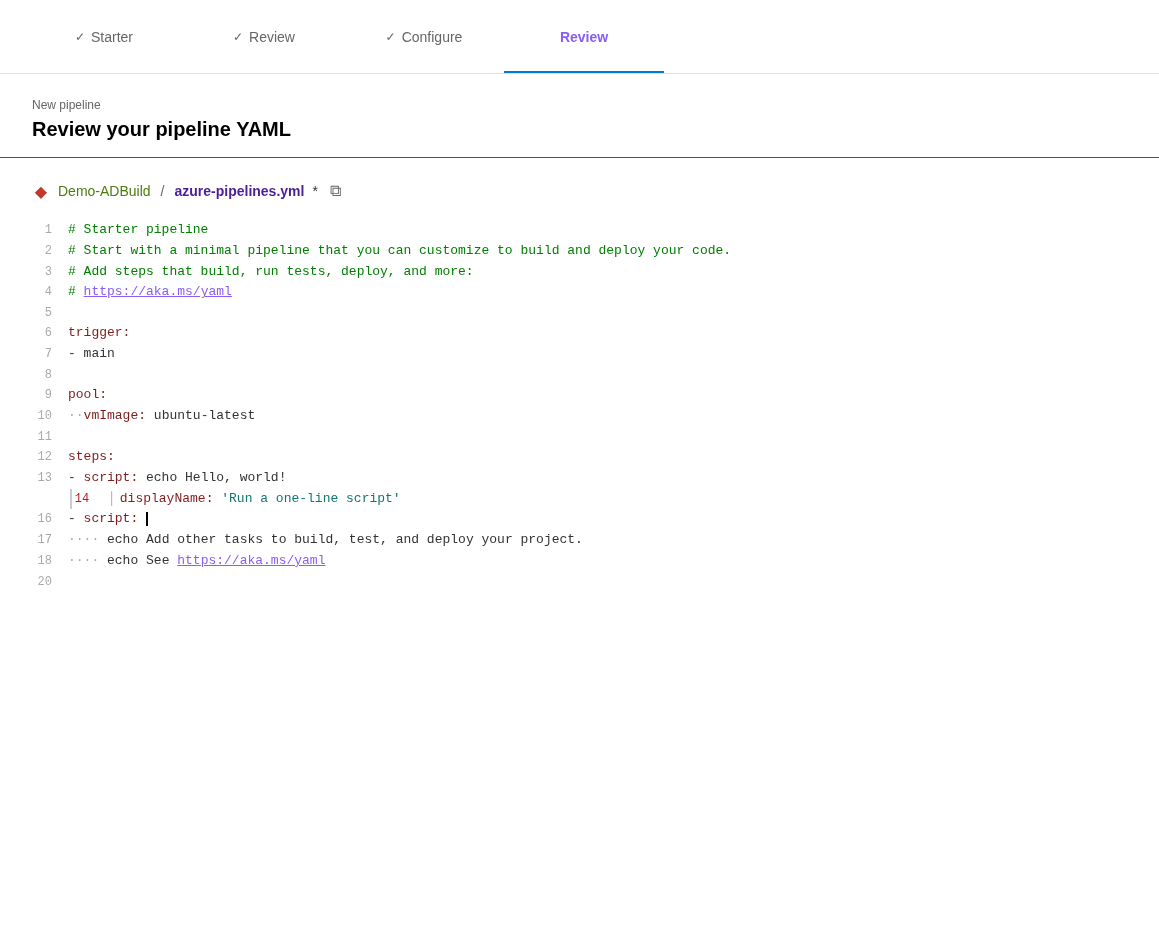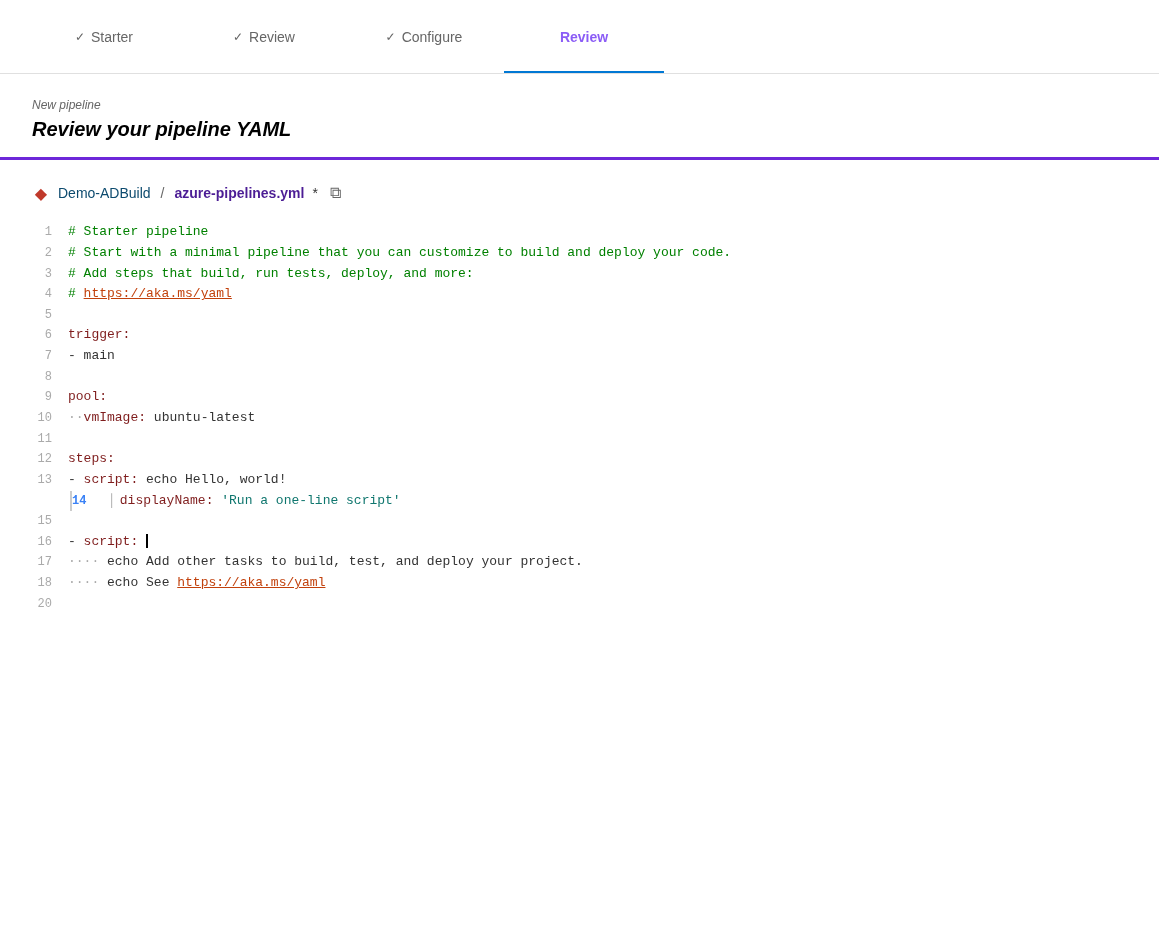--- a/index.html
+++ b/index.html
@@ -57,22 +57,21 @@
     .wizard-step.completed .step-label {
       color: #666;
     }
     .wizard-step.completed .step-label .check {
       color: #666;
     }
 
     
     .page-header {
       padding: 24px 45px 16px 32px;
-      border-bottom: 3px solid #6d28d9;
-      font-style: italic;
+      border-bottom: 1px solid #6d28d9;
     }
     .page-breadcrumb {
       font-size: 12px;
       color: #666;
       margin-bottom: 6px;
     }
     .page-title {
       font-size: 20px;
       font-weight: 700;
       color: #000;
@@ -93,21 +92,21 @@
       color: #333;
     }
     .file-header .repo-icon {
       width: 18px;
       height: 18px;
       display: inline-flex;
       align-items: center;
       justify-content: center;
     }
     .file-header .repo-name {
-      color: #0c4a6e;
+      color: #4d7c0f;
     }
     .file-header .separator {
       color: #666;
       margin: 0 2px;
     }
     .file-header .file-name {
       color: #4c1d95;
       font-weight: 600;
     }
     .file-header .modified-indicator {
@@ -138,21 +137,21 @@
       padding-right: 16px;
       user-select: none;
       font-size: 12px;
       padding-top: 1px;
     }
     .line-content {
       flex: 1;
       white-space: pre;
     }
     .c-comment { color: #008000; }
-    .c-link { color: #c2410c; text-decoration: underline; }
+    .c-link { color: #8b5cf6; text-decoration: underline; }
     .c-key { color: #7f1d1d; }
     .c-value { color: #0f766e; }
     .c-cursor {
       display: inline-block;
       width: 2px;
       height: 14px;
       background: #000;
       vertical-align: middle;
     }
   </style>
@@ -266,28 +265,24 @@
       <span class="line-number">12</span>
       <span class="line-content"><span class="c-key">steps:</span></span>
     </div>
 
     <div class="code-line">
       <span class="line-number">13</span>
       <span class="line-content">- <span class="c-key">script:</span> echo Hello, world!</span>
     </div>
 
     <div class="code-line" style="border-left: 2px solid #ccc; margin-left: 38px; padding-left: 0;">
-      <span class="line-number" style="min-width:36px; padding-right:16px; color:#3b82f6; text-align:left;font-weight:bold;">14</span>
+      <span class="line-number" style="min-width:36px; padding-right:16px; color:#b91c1c; text-align:center;">14</span>
       <span class="line-content"><span style="color:#aaa; margin-right:4px;">│</span><span class="c-key">displayName:</span><span class="c-value"> 'Run a one-line script'</span></span>
     </div>
 
-    <div class="code-line">
-      <span class="line-number">15</span>
-      <span class="line-content"></span>
-    </div>
 
     <div class="code-line">
       <span class="line-number">16</span>
       <span class="line-content">- <span class="c-key">script:</span> <span class="c-cursor"></span></span>
     </div>
 
     <div class="code-line">
       <span class="line-number">17</span>
       <span class="line-content"><span style="color:#aaa;">····</span> echo Add other tasks to build, test, and deploy your project.</span>
     </div>

